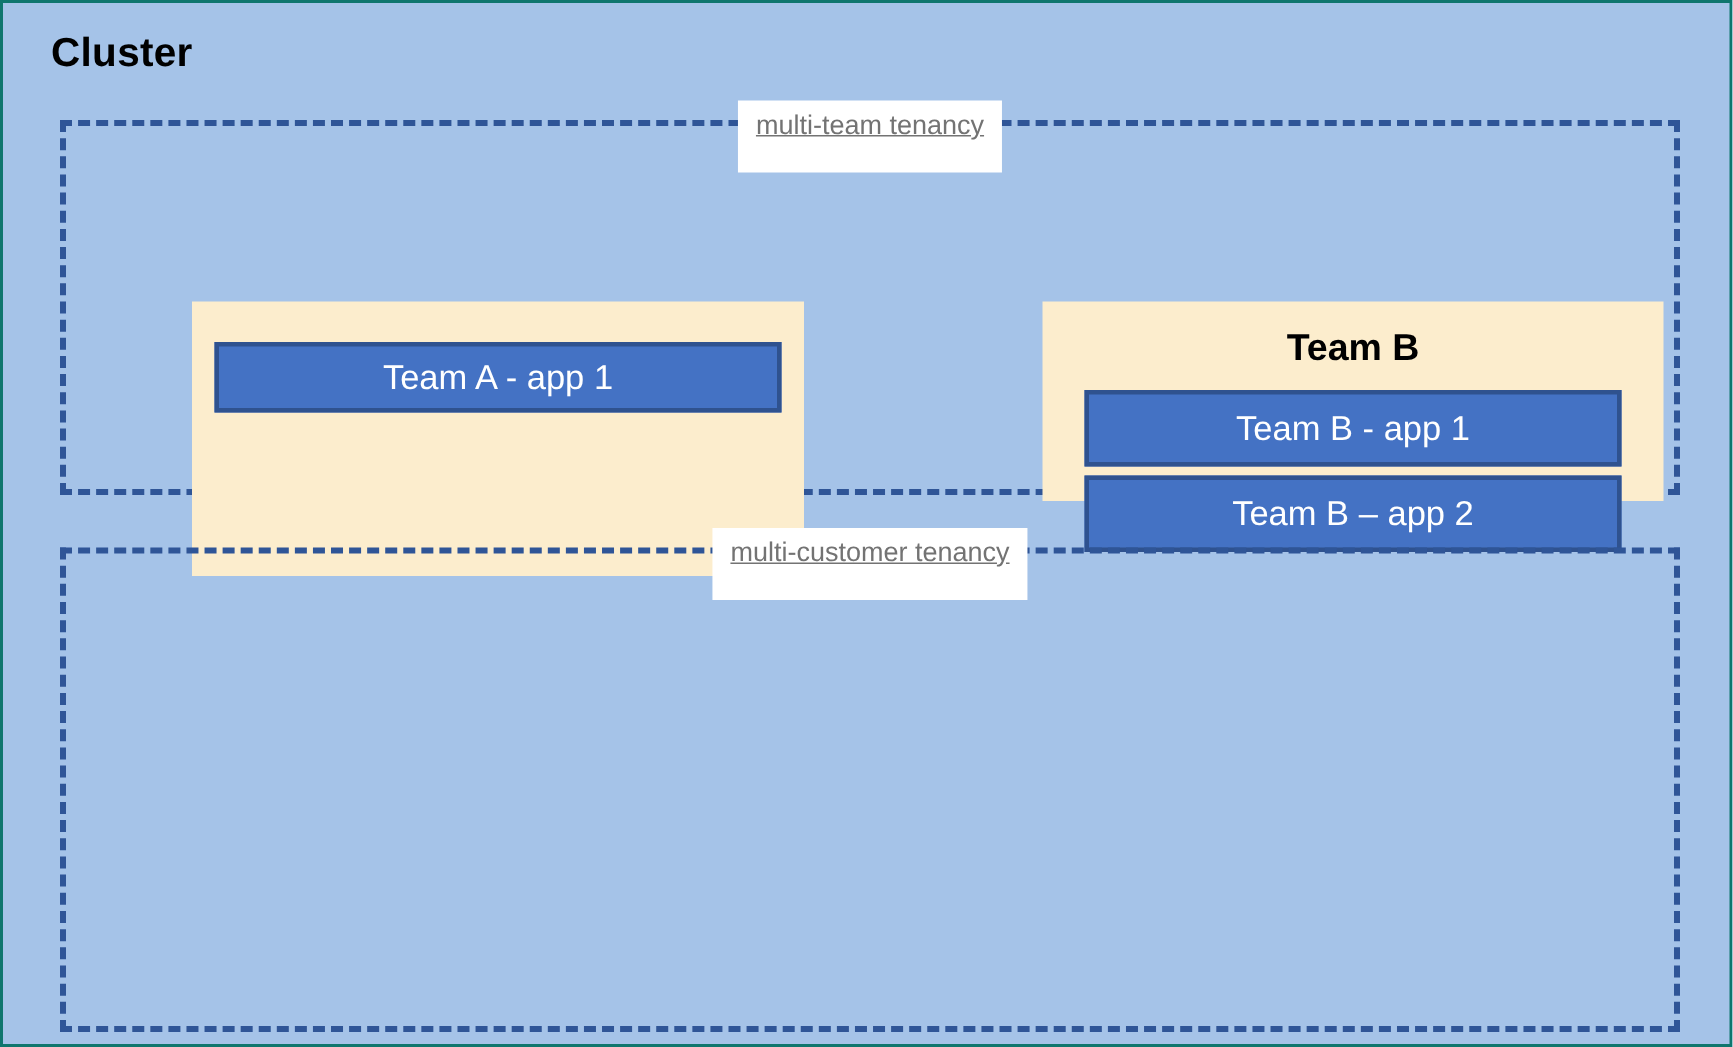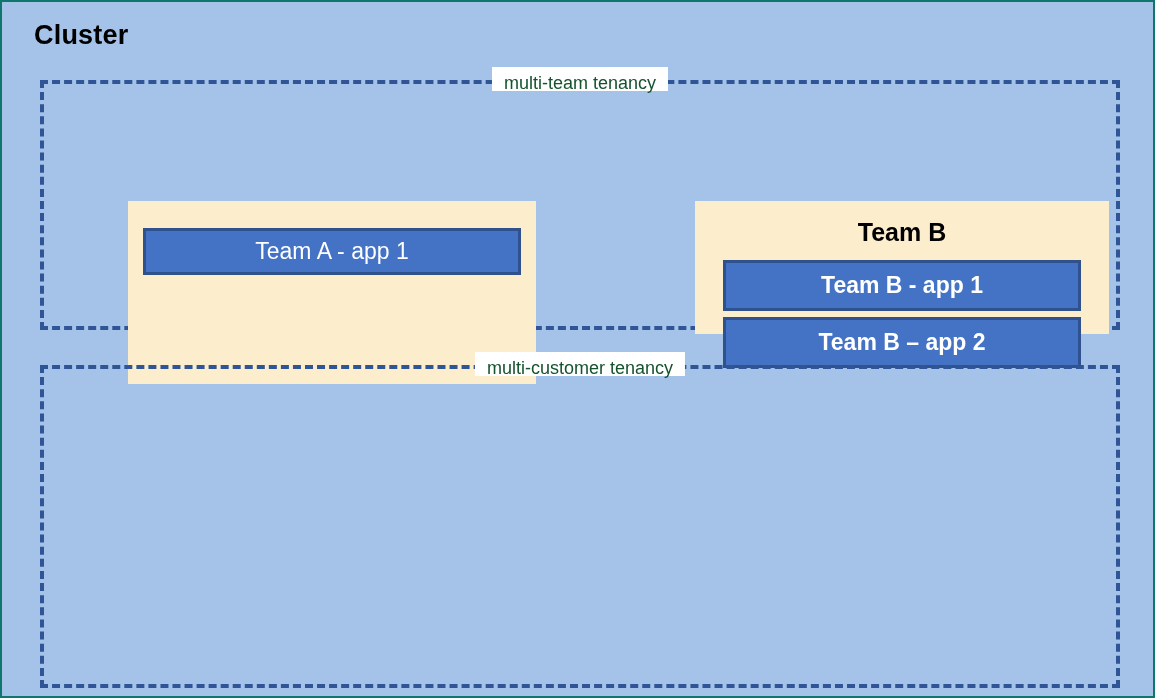--- a/index.html
+++ b/index.html
@@ -53,26 +53,27 @@
     width: 1080px;
     height: 323px;
   }
 
   .zone-label {
     position: absolute;
     top: -17px;
     left: 50%;
     transform: translateX(-50%);
     background: #ffffff;
-    color: #14532d;
+    color: #737373;
     font-size: 18px;
     line-height: 32px;
-    height: 24px;
+    height: 48px;
     padding: 0 12px;
     white-space: nowrap;
+    text-decoration: underline;
   }
 
   
   .team-panel {
     position: absolute;
     box-sizing: border-box;
     background: #FCEDCD;
   }
   #panel-team-a {
     left: 84px;
@@ -115,21 +116,20 @@
   #panel-team-a .app-list {
     margin-top: 27px;
     padding: 0 15px;
   }
   #panel-team-a .app-box { height: 47px; }
 
   
   #panel-team-b .app-list {
     margin-top: 13px;
     padding: 0 28px;
-    font-weight: bold;
   }
   #panel-team-b .app-box { height: 51px; }
   #panel-team-b .app-box + .app-box { margin-top: 6px; }
 </style>
 </head>
 <body>
 
 <div class="cluster">
 
   <div class="cluster-title">Cluster</div>

